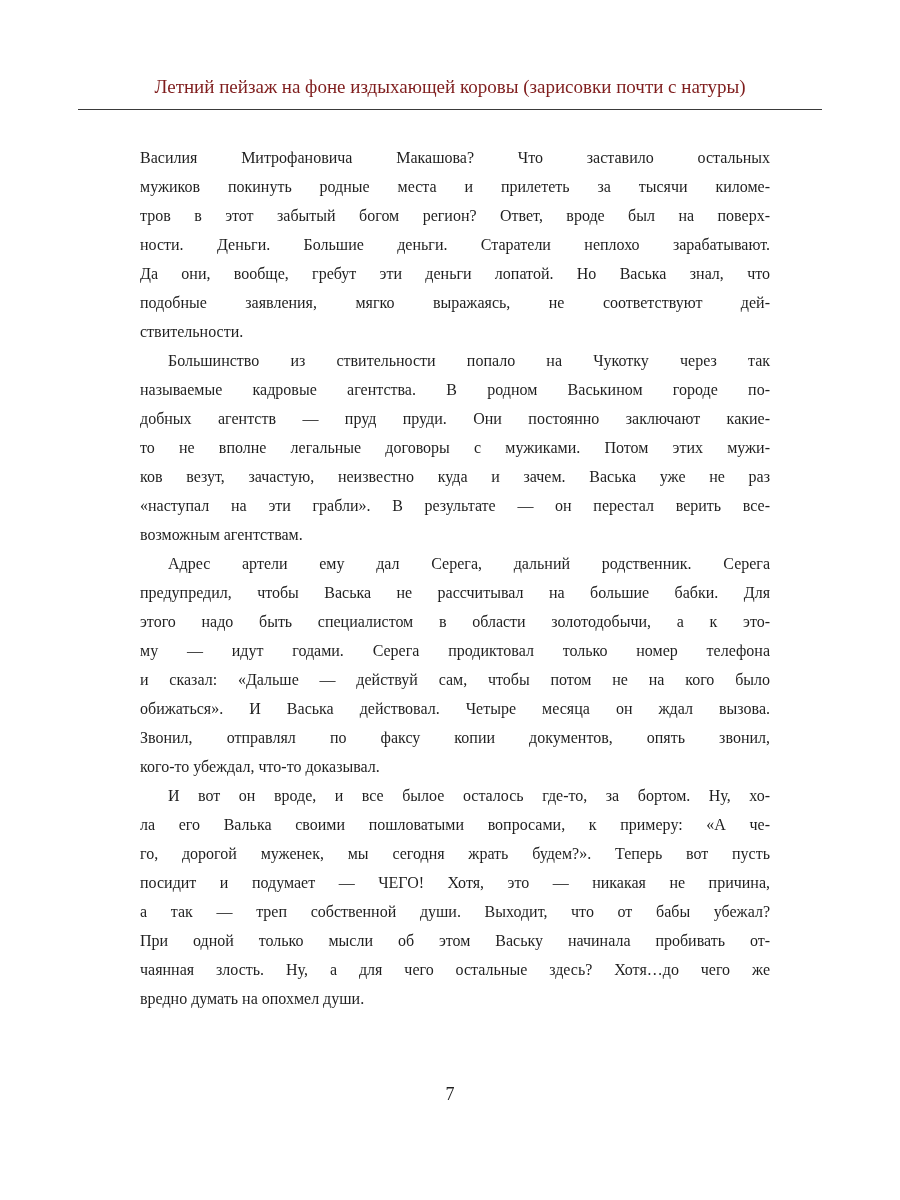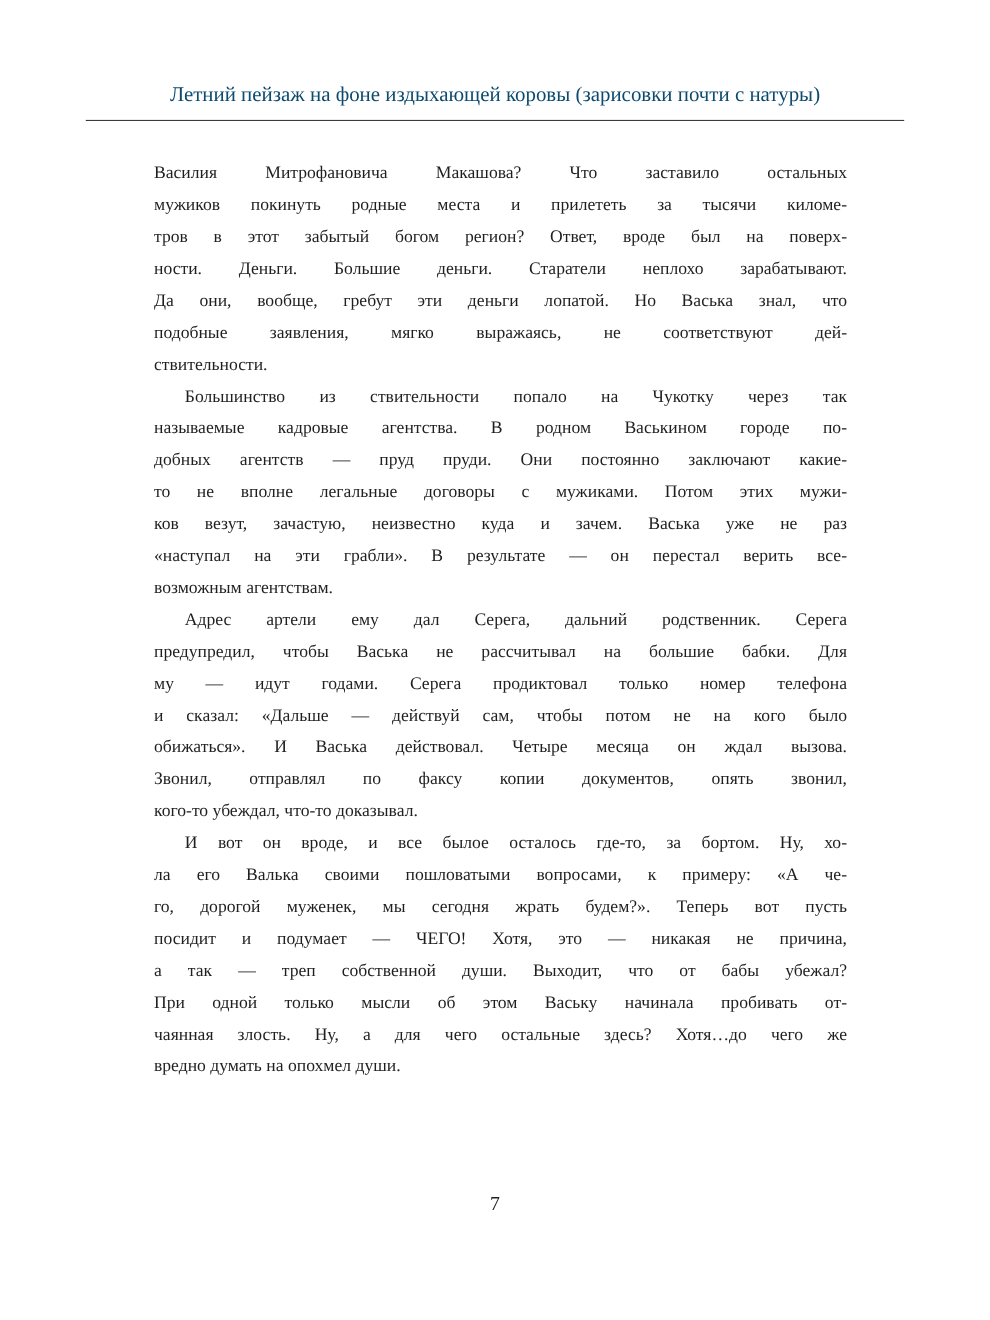--- a/index.html
+++ b/index.html
@@ -19,21 +19,21 @@
   .running-head {
     position: absolute;
     top: 74px;
     left: 78px;
     right: 78px;
     text-align: center;
   }
   .running-title {
     font-size: 19px;
     line-height: 26px;
-    color: #0c4a6e;
+    color: #7f1d1d;
   }
   .rule {
     margin-top: 9px;
     border-top: 1px solid #3a3a3a;
     height: 0;
   }
   .body-text {
     position: absolute;
     top: 143px;
     left: 140px;
@@ -92,20 +92,21 @@
         <span class="line">называемые кадровые агентства. В родном Васькином городе по-</span>
         <span class="line">добных агентств — пруд пруди. Они постоянно заключают какие-</span>
         <span class="line">то не вполне легальные договоры с мужиками. Потом этих мужи-</span>
         <span class="line">ков везут, зачастую, неизвестно куда и зачем. Васька уже не раз</span>
         <span class="line">«наступал на эти грабли». В результате — он перестал верить все-</span>
         <span class="line last">возможным агентствам.</span>
       </p>
       <p class="para indent">
         <span class="line">Адрес артели ему дал Серега, дальний родственник. Серега</span>
         <span class="line">предупредил, чтобы Васька не рассчитывал на большие бабки. Для</span>
+        <span class="line">этого надо быть специалистом в области золотодобычи, а к это-</span>
         <span class="line">му — идут годами. Серега продиктовал только номер телефона</span>
         <span class="line">и сказал: «Дальше — действуй сам, чтобы потом не на кого было</span>
         <span class="line">обижаться». И Васька действовал. Четыре месяца он ждал вызова.</span>
         <span class="line">Звонил, отправлял по факсу копии документов, опять звонил,</span>
         <span class="line last">кого-то убеждал, что-то доказывал.</span>
       </p>
       <p class="para indent">
         <span class="line">И вот он вроде, и все былое осталось где-то, за бортом. Ну, хо-</span>
         <span class="line">ла его Валька своими пошловатыми вопросами, к примеру: «А че-</span>
         <span class="line">го, дорогой муженек, мы сегодня жрать будем?». Теперь вот пусть</span>

